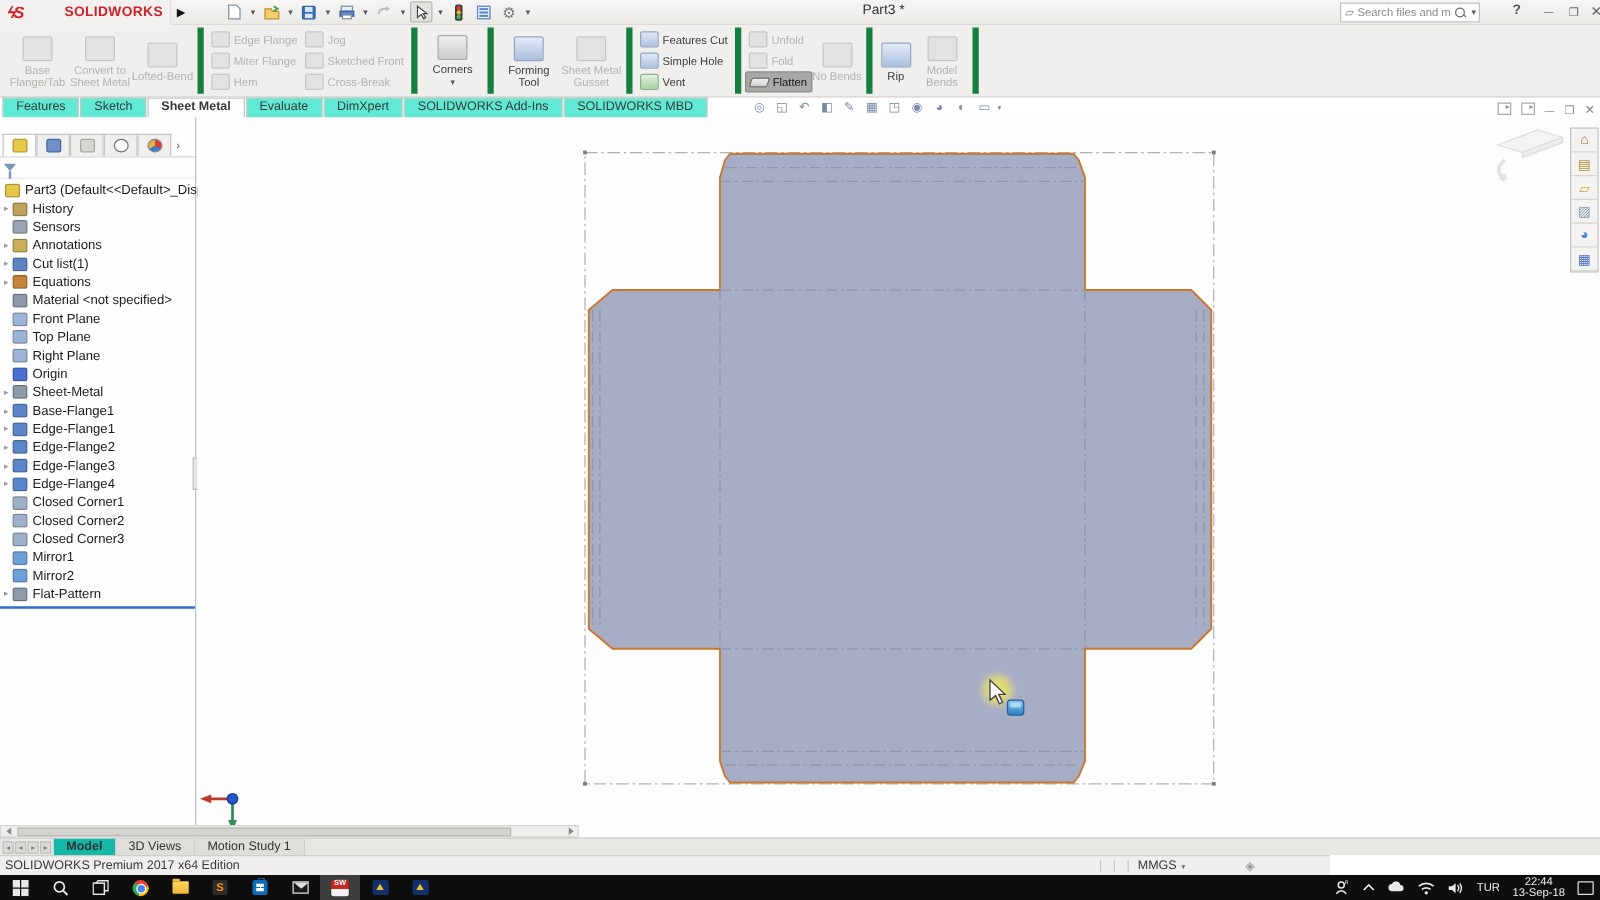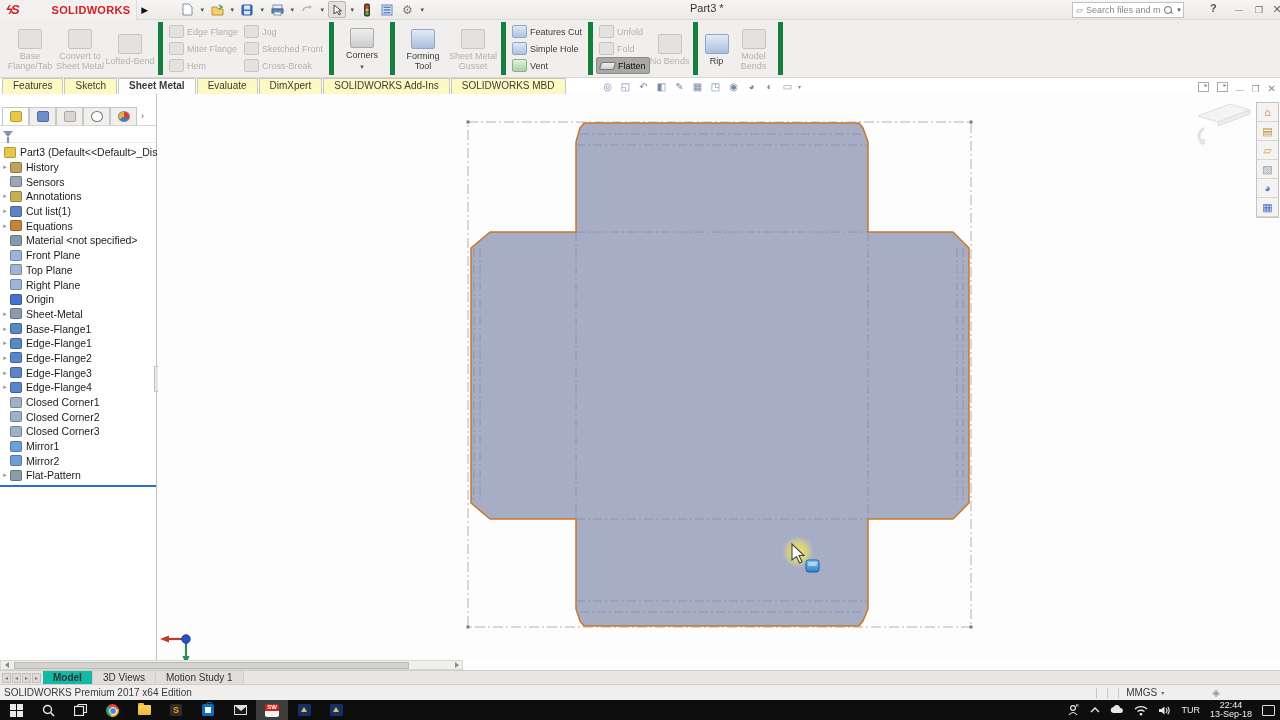--- a/index.html
+++ b/index.html
@@ -57,21 +57,21 @@
         border:1px solid #92a7c6; flex:0 0 auto; }
   .si.green { background:linear-gradient(#e2f2e0,#a9cfa6); border-color:#8ab287; }
   .grpcaret { font-size:7px; color:#555; margin-top:2px; }
   .grpcaret::after { content:"▾"; }
   .rbtn.active { background:#a9a8a6; border:1px solid #8c8b89; color:#111; }
   .rbtn.active .si { border-color:#77756f; }
 
   
   .tabrow { position:absolute; left:0; top:78px; width:1280px; height:16px; }
   .cmtabs { position:absolute; left:2px; top:0; display:flex; height:16px; }
-  .cmtab { padding:1px 10px; font-size:10px; color:#3a3938; background:#fef9c3;
+  .cmtab { padding:1px 10px; font-size:10px; color:#3a3938; background:#5eead4;
            border:1px solid #c9c7c4; border-bottom:none; margin-right:1px; white-space:nowrap; }
   .cmtab.on { background:#fdfdfd; font-weight:bold; }
   .headsup { position:absolute; left:600px; top:1px; display:flex; align-items:center; gap:3px; }
   .hicon { width:15px; height:14px; display:flex; align-items:center; justify-content:center;
            font-size:10px; color:#7a8aa8; }
   .hcaret { font-size:6px; color:#888; }
   .hcaret::after { content:"▾"; }
   .docctl { position:absolute; right:4px; top:0; display:flex; align-items:center; gap:8px; color:#888; }
   .dbox { width:11px; height:10px; border:1px solid #aaa; position:relative; }
   .dbox::after { content:"▸"; position:absolute; right:0; top:-2px; font-size:6px; color:#888; }
@@ -120,21 +120,21 @@
   .harrow.r { right:0; } .harrow.r::after { border-left:4px solid #8a8886; }
   .hthumb { position:absolute; left:13px; top:1px; width:395px; height:7px; background:#d5d3d0; border:1px solid #bcbab7; }
 
   .doctabs { position:absolute; left:0; top:670px; width:1280px; height:14px; background:#e9e7e4; border-top:1px solid #cfcdca; display:flex; align-items:stretch; }
   .navbtns { display:flex; align-items:center; gap:1px; padding:0 2px; }
   .nbtn { width:9px; height:10px; background:#dcdad7; border:1px solid #c2c0bd; font-size:6px; color:#777;
           display:flex; align-items:center; justify-content:center; }
   .mtab { padding:0 10px; font-size:10px; color:#333; border-right:1px solid #cfcdca; display:flex; align-items:center; background:#e0dedb; }
   .mtab.on { background:#14b8a6; font-weight:bold; }
 
-  .statusbar { position:absolute; left:0; top:684px; width:1280px; height:16px; background:#f0efed;
+  .statusbar { position:absolute; left:0; top:684px; width:1064px; height:16px; background:#f0efed;
                border-top:1px solid #d0cecb; font-size:10px; color:#3a3938; display:flex; align-items:center; }
   .status-left { margin-left:4px; }
   .status-right { position:absolute; right:60px; display:flex; align-items:center; gap:4px; }
   .sep { width:1px; height:10px; background:#c9c7c4; margin:0 3px; }
   .units-caret { font-size:6px; color:#666; } .units-caret::after { content:"▾"; }
 
   
   .wtaskbar { position:absolute; left:0; top:700px; width:1280px; height:20px; background:#0e0e0e;
               display:flex; align-items:center; color:#eee; }
   .tbicon { width:32px; height:20px; display:flex; align-items:center; justify-content:center; }

